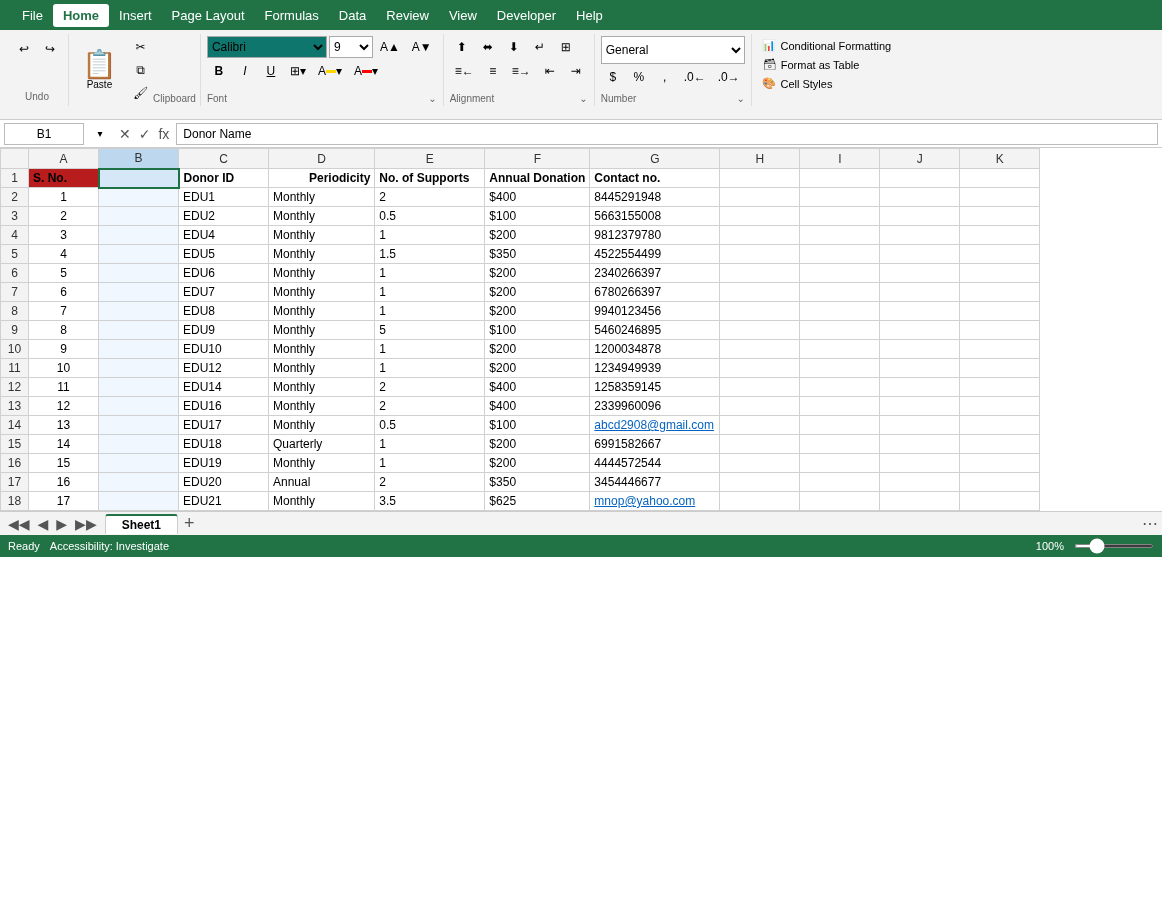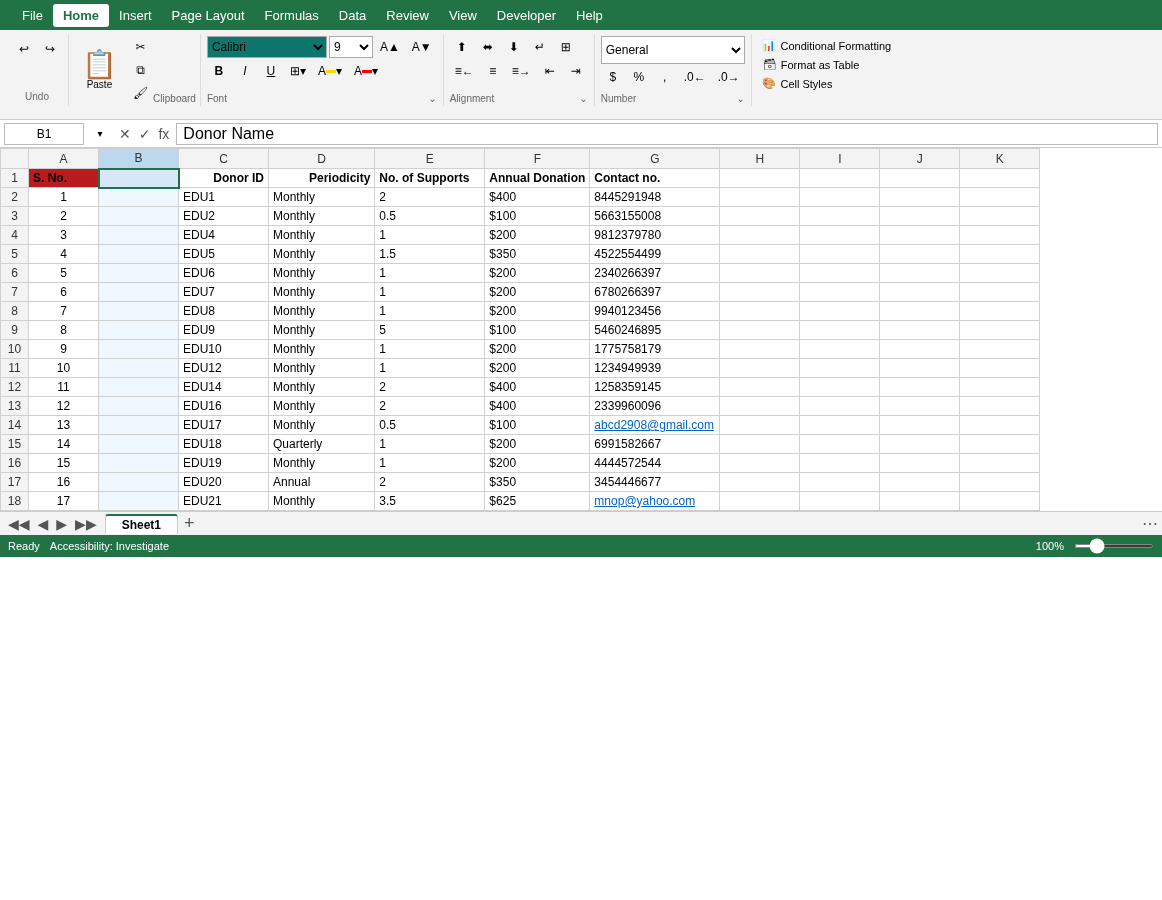--- a/index.html
+++ b/index.html
@@ -165,21 +165,21 @@
       cursor: pointer;
       font-size: 14px;
       padding: 0 3px;
       color: #555;
     }
     .formula-input {
       flex: 1;
       height: 22px;
       border: 1px solid #bbb;
       padding: 0 6px;
-      font-size: 16px;
+      font-size: 12px;
     }
 
     
     .spreadsheet {
       display: flex;
       flex-direction: column;
       overflow: hidden;
     }
     .sheet-table-container {
       overflow: auto;
@@ -431,21 +431,21 @@
           <th class="col-header">G</th>
           <th class="col-header">H</th>
           <th class="col-header">I</th>
           <th class="col-header">J</th>
           <th class="col-header">K</th>
         </tr>
         <tr>
           <td class="row-header">1</td>
           <td style="background:#b91c1c; font-weight:bold;">S. No.</td>
           <td class="selected-cell" style="font-weight:bold;"></td>
-          <td style="font-weight:bold;text-align:right;">Donor ID</td>
+          <td style="font-weight:bold;">Donor ID</td>
           <td style="font-weight:bold;padding-left:40px;">Periodicity</td>
           <td style="font-weight:bold;">No. of Supports</td>
           <td style="font-weight:bold;">Annual Donation</td>
           <td style="font-weight:bold;">Contact no.</td>
           <td></td>
           <td></td>
           <td></td>
           <td></td>
         </tr>
       </thead>
@@ -563,21 +563,21 @@
       <td></td>
     </tr>
           <tr>
       <td class="row-header">10</td>
       <td class="center">9</td>
       <td style="background:#f0f7ff;"></td>
       <td>EDU10</td>
       <td>Monthly</td>
       <td>1</td>
       <td>$200</td>
-      <td class="">1775758179</td>
+      <td class="">1200034878</td>
       <td></td>
       <td></td>
       <td></td>
       <td></td>
     </tr>
           <tr>
       <td class="row-header">11</td>
       <td class="center">10</td>
       <td style="background:#f0f7ff;"></td>
       <td>EDU12</td>

